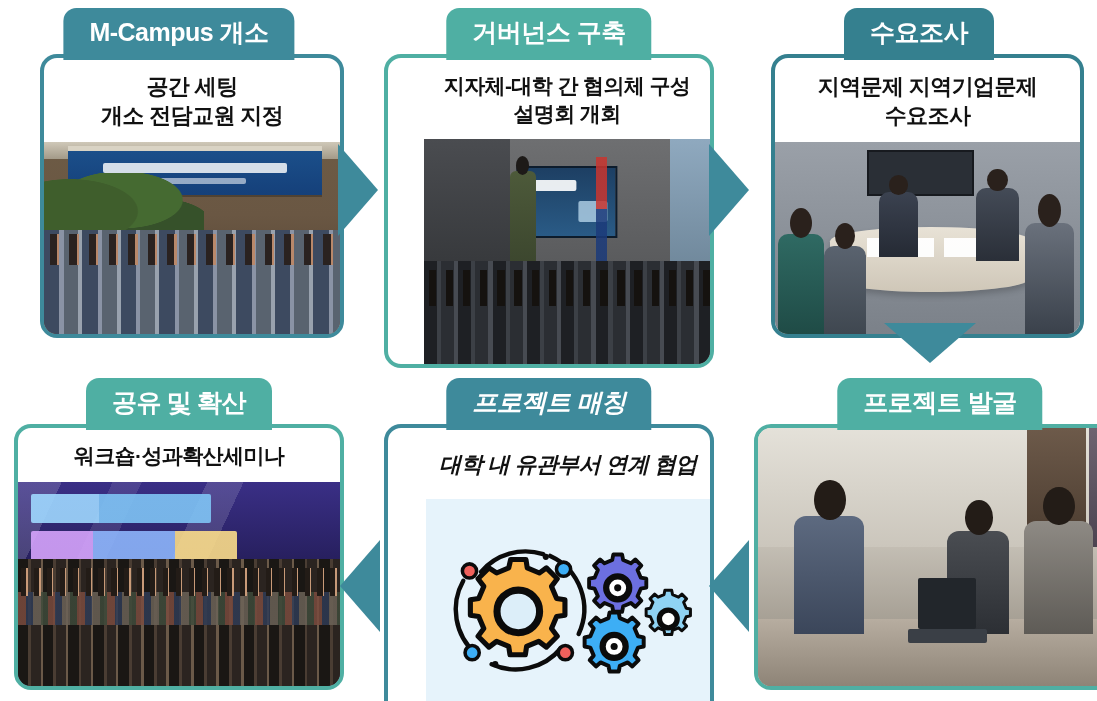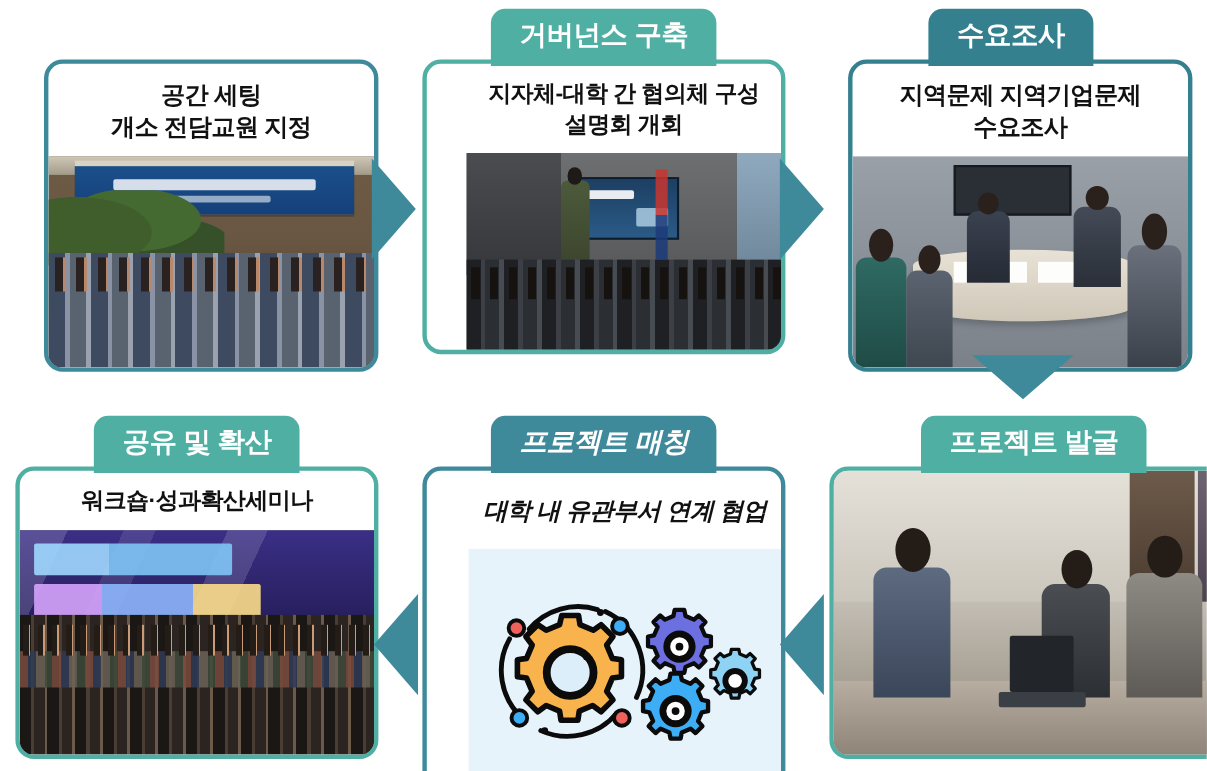--- a/index.html
+++ b/index.html
@@ -320,39 +320,42 @@
 
 <div id="stage">
 
   <div class="arrow arrow-right" style="left:338px; top:144px;"></div>
   <div class="arrow arrow-right" style="left:709px; top:144px;"></div>
   <div class="arrow arrow-down" style="left:884px; top:323px;"></div>
   <div class="arrow arrow-left" style="left:709px; top:540px;"></div>
   <div class="arrow arrow-left" style="left:340px; top:540px;"></div>
 
   <div class="card" style="left:14px; top:8px; width:330px; height:330px;">
+    <div class="card-header" style="background:#3E8A9B;">
+      <span class="card-header-label">M-Campus 개소</span>
+    </div>
     <div class="card-body" style="border-color:#3E8A9B;margin-left:26px;">
       <div class="card-text">
         <span class="line">공간 세팅</span>
         <span class="line">개소 전담교원 지정</span>
       </div>
       <div class="card-media">
         <div class="photo ph1">
           <div class="awning"></div>
           <div class="banner"></div>
           <div class="pine"></div>
           <div class="trunk"></div>
           <div class="crowd"></div>
           <div class="heads"></div>
         </div>
       </div>
     </div>
   </div>
 
-  <div class="card" style="left:384px; top:8px; width:330px; height:314px;">
+  <div class="card" style="left:384px; top:8px; width:330px; height:360px;">
     <div class="card-header" style="background:#4FAFA3;">
       <span class="card-header-label">거버넌스 구축</span>
     </div>
     <div class="card-body" style="border-color:#4FAFA3;padding-left:36px;">
       <div class="card-text" style="font-size:21px;">
         <span class="line">지자체-대학 간 협의체 구성</span>
         <span class="line">설명회 개회</span>
       </div>
       <div class="card-media">
         <div class="photo ph2">
@@ -387,21 +390,21 @@
           <div class="p p2"></div>
           <div class="p p3"></div>
           <div class="p p4"></div>
           <div class="p p6"></div>
         </div>
       </div>
     </div>
   </div>
 
   <div class="card" style="left:14px; top:378px; width:330px; height:312px;">
-    <div class="card-header" style="background:#4FAFA3;">
+    <div class="card-header" style="background:#4FAFA3;font-family:Liberation Serif, serif;">
       <span class="card-header-label">공유 및 확산</span>
     </div>
     <div class="card-body" style="border-color:#4FAFA3;">
       <div class="card-text" style="font-size:21px;">
         <span class="line">워크숍·성과확산세미나</span>
       </div>
       <div class="card-media">
         <div class="photo ph4">
           <div class="led"></div>
           <div class="ledtext"></div>

